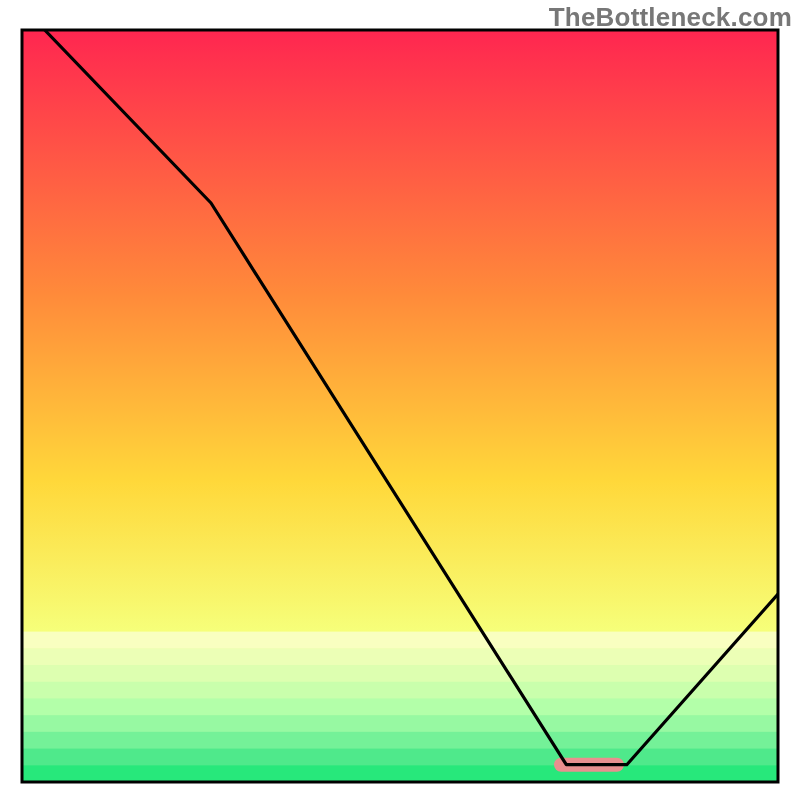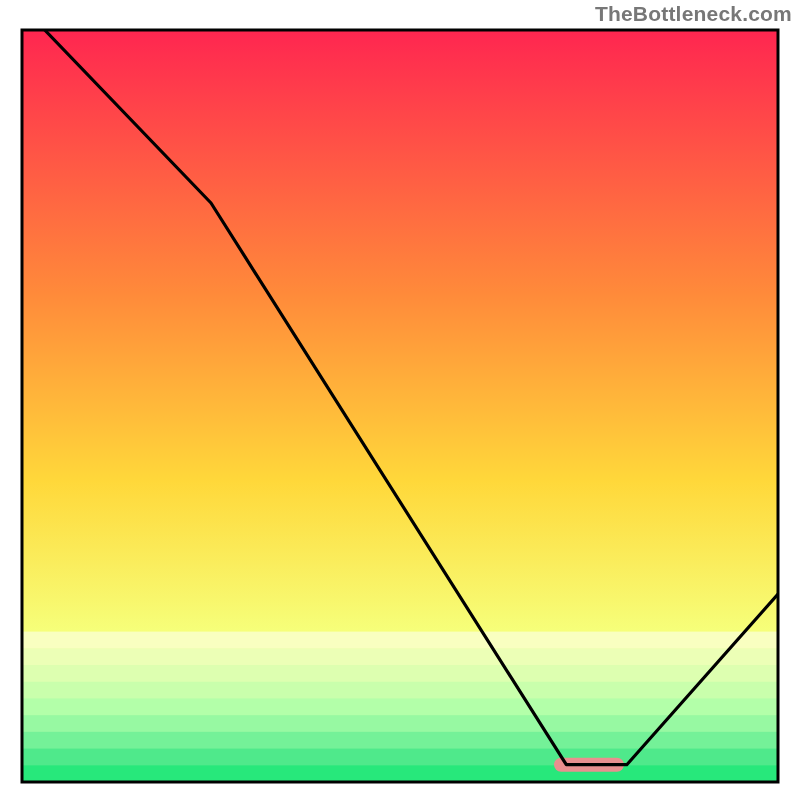--- a/index.html
+++ b/index.html
@@ -13,21 +13,21 @@
   }
   .canvas {
     position: relative;
     width: 800px;
     height: 800px;
   }
   .watermark {
     position: absolute;
     top: 2px;
     right: 8px;
-    font-size: 21px;
+    font-size: 26px;
     font-weight: 600;
     color: #777777;
     letter-spacing: 0.2px;
   }
   svg {
     position: absolute;
     left: 0;
     top: 0;
   }
 </style>

